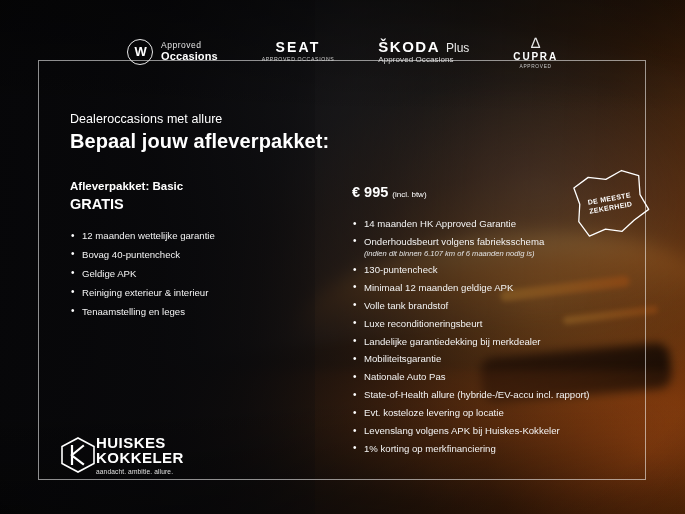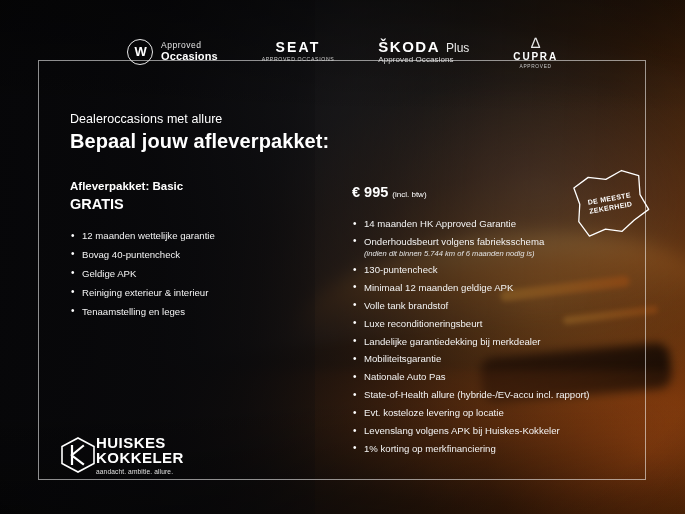--- a/index.html
+++ b/index.html
@@ -279,21 +279,21 @@
 
   <div class="col col-right">
     <div class="pkg-price">
       <span>€ 995</span>
       <span class="vat">(incl. btw)</span>
     </div>
     <ul class="feats">
       <li><span>14 maanden HK Approved Garantie</span></li>
       <li>
         <span>Onderhoudsbeurt volgens fabrieksschema</span>
-        <span class="note">(indien dit binnen 5.744 km of 6 maanden nodig is)</span>
+        <span class="note">(indien dit binnen 6.107 km of 6 maanden nodig is)</span>
       </li>
       <li><span>130-puntencheck</span></li>
       <li><span>Minimaal 12 maanden geldige APK</span></li>
       <li><span>Volle tank brandstof</span></li>
       <li><span>Luxe reconditioneringsbeurt</span></li>
       <li><span>Landelijke garantiedekking bij merkdealer</span></li>
       <li><span>Mobiliteitsgarantie</span></li>
       <li><span>Nationale Auto Pas</span></li>
       <li><span>State-of-Health allure (hybride-/EV-accu incl. rapport)</span></li>
       <li><span>Evt. kosteloze levering op locatie</span></li>

